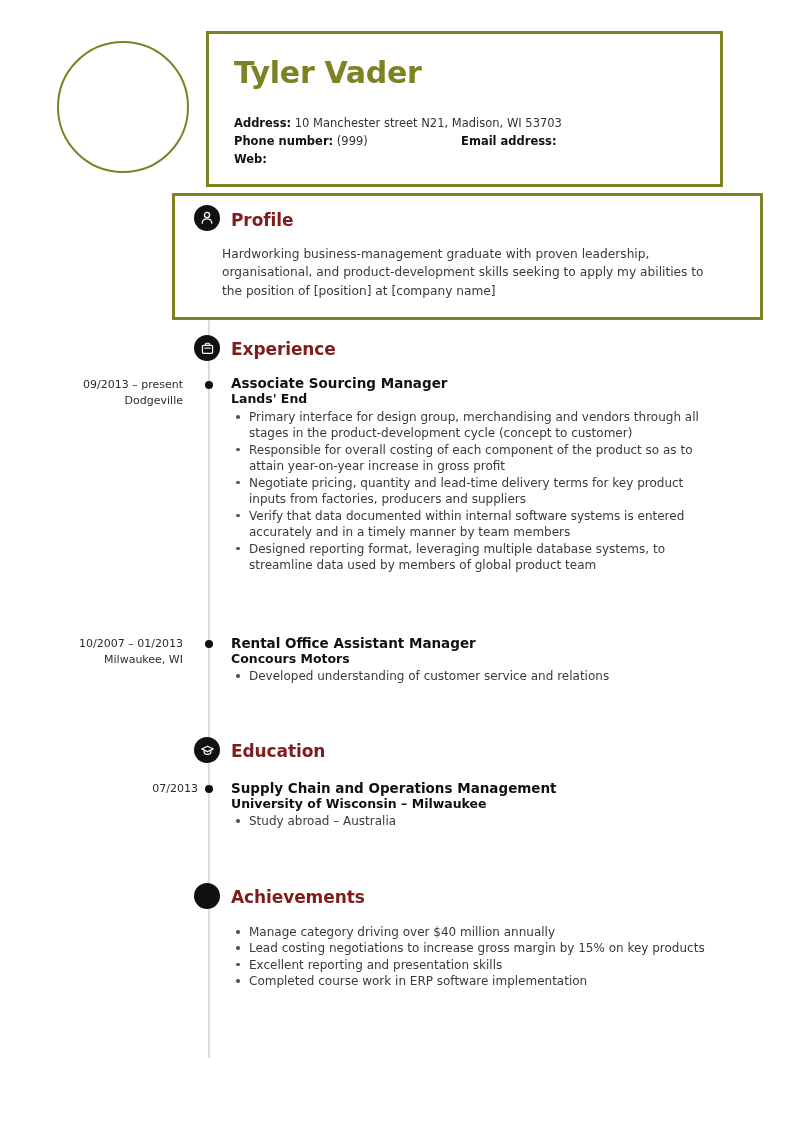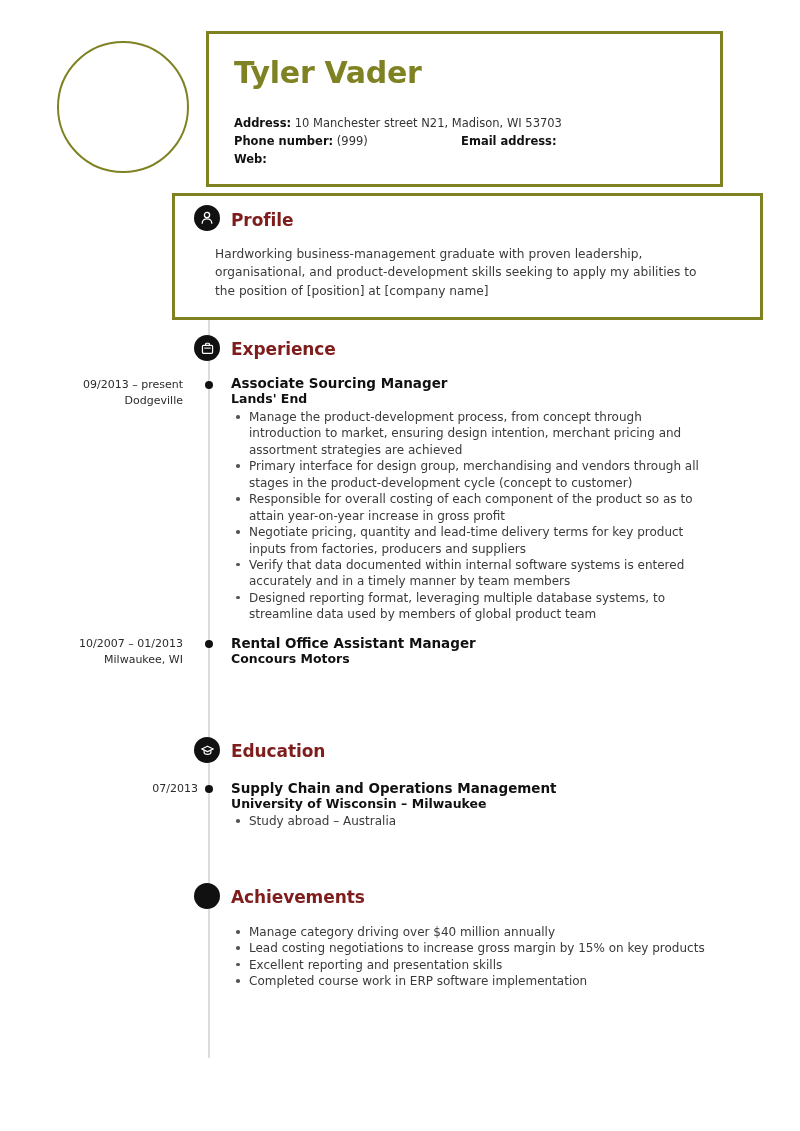--- a/index.html
+++ b/index.html
@@ -73,21 +73,21 @@
     position: absolute;
     left: 172px;
     top: 193px;
     width: 591px;
     height: 127px;
     border: 3px solid #7e8222;
     background: #ffffff;
   }
   .profile-text {
     position: absolute;
-    left: 215px;
+    left: 222px;
     top: 245px;
     width: 500px;
     font-size: 12.2px;
     line-height: 1.5;
     color: #3a3a3a;
   }
 
   
   .sec-icon {
     position: absolute;
@@ -212,38 +212,38 @@
   <div class="entry-date" style="left:63px; top:377px;">
     <div>09/2013 – present</div>
     <div>Dodgeville</div>
   </div>
   <div class="entry-dot" style="left:205px; top:381px;"></div>
   <div class="entry-title" style="left:231px; top:375px;">
     <div>Associate Sourcing Manager</div>
     <div class="entry-org">Lands' End</div>
   </div>
   <ul class="bullets" style="left:234px; top:409px; width:482px;">
-    <li>Manage the product-development process, from concept through introduction to market, ensuring design intention, merchant pricing and assortment strategies are achieved</li>
     <li>Primary interface for design group, merchandising and vendors through all stages in the product-development cycle (concept to customer)</li>
     <li>Responsible for overall costing of each component of the product so as to attain year-on-year increase in gross profit</li>
     <li>Negotiate pricing, quantity and lead-time delivery terms for key product inputs from factories, producers and suppliers</li>
     <li>Verify that data documented within internal software systems is entered accurately and in a timely manner by team members</li>
     <li>Designed reporting format, leveraging multiple database systems, to streamline data used by members of global product team</li>
   </ul>
 
   <div class="entry-date" style="left:63px; top:636px;">
     <div>10/2007 – 01/2013</div>
     <div>Milwaukee, WI</div>
   </div>
   <div class="entry-dot" style="left:205px; top:640px;"></div>
   <div class="entry-title" style="left:231px; top:635px;">
     <div>Rental Office Assistant Manager</div>
     <div class="entry-org">Concours Motors</div>
   </div>
   <ul class="bullets" style="left:234px; top:668px; width:482px;">
+    <li>Developed understanding of customer service and relations</li>
   </ul>
 
   <div class="sec-icon" style="left:194px; top:737px;">
     <svg width="15" height="15" viewBox="0 0 16 16" aria-hidden="true">
       <path d="M8 3.4 14.2 6.3 8 9.2 1.8 6.3Z" fill="none" stroke="#ffffff" stroke-width="1.25" stroke-linejoin="round"></path>
       <path d="M4.4 7.6v2.6c0 1 1.6 1.9 3.6 1.9s3.6-.9 3.6-1.9V7.6" fill="none" stroke="#ffffff" stroke-width="1.25" stroke-linecap="round"></path>
     </svg>
   </div>
   <div class="sec-title" style="left:231px; top:741px;">Education</div>
 

